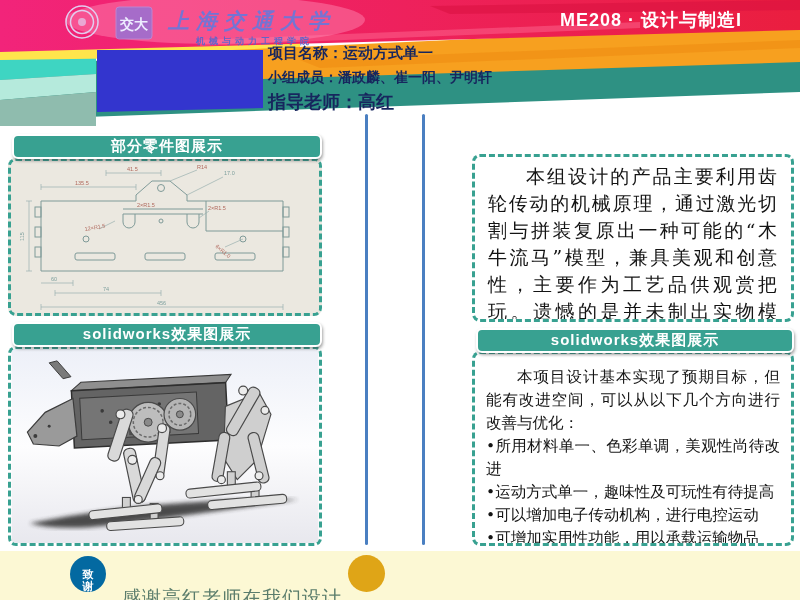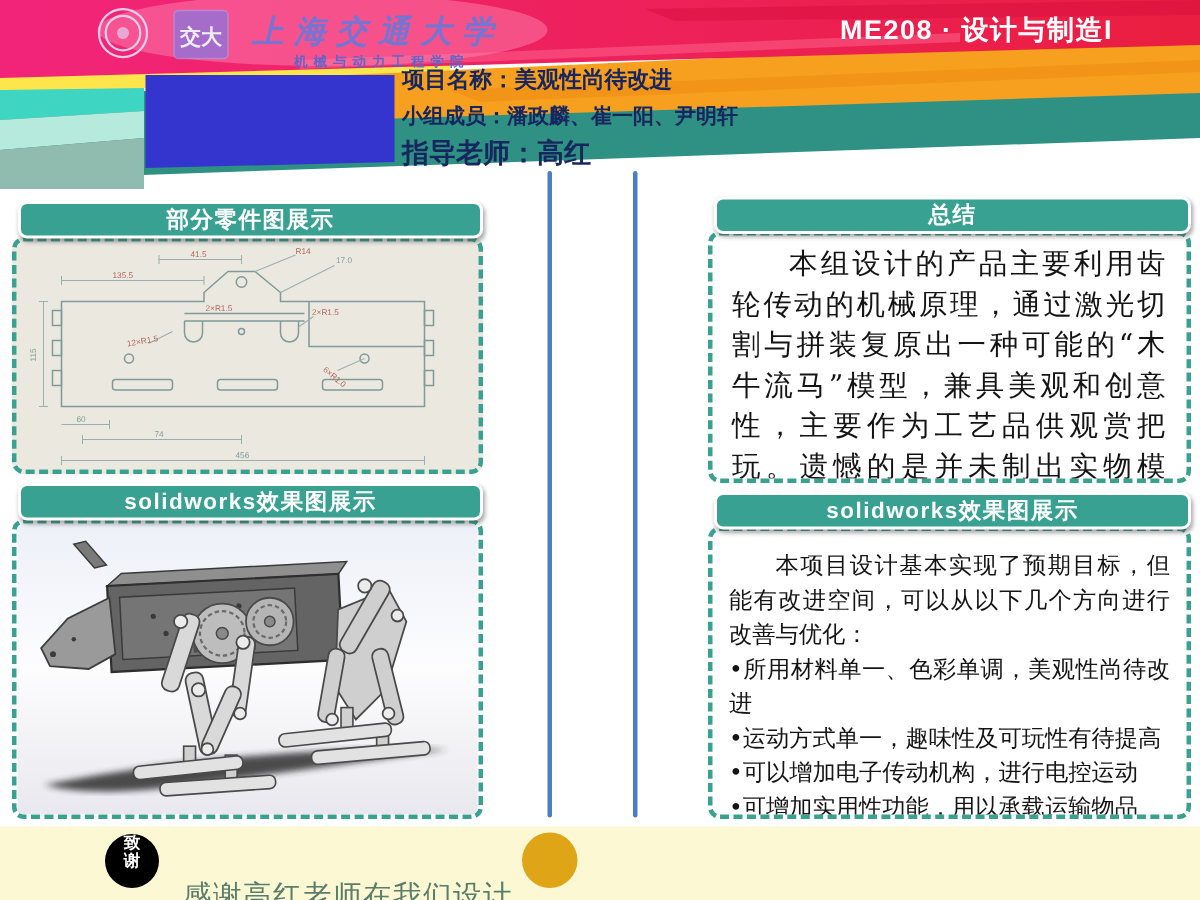--- a/index.html
+++ b/index.html
@@ -49,21 +49,21 @@
   .improve-wrap{padding:12px 11px 0 11px;font-family:"DejaVu Serif",serif;color:#141414;
     font-size:15.5px;line-height:23px;text-align:justify;}
   .improve-intro{text-indent:2em;}
   .bullet-line{text-indent:0;}
 
   .footer{
     position:absolute;left:0;top:551px;width:800px;height:49px;background:#FCF8D4;
   }
   .thanks-badge{
     position:absolute;left:70px;top:5px;width:36px;height:36px;border-radius:50%;
-    background:#000000;color:#fff;display:flex;align-items:flex-start;justify-content:center;
+    background:#0369a1;color:#fff;display:flex;align-items:flex-end;justify-content:center;
     text-align:center;font-size:11px;line-height:12px;font-weight:bold;
   }
   .thanks-badge span{display:block;width:13px;word-break:break-all;}
   .thanks-text{
     position:absolute;left:122px;top:3px;color:#5B7D6C;font-family:"DejaVu Serif",serif;
     font-size:19px;line-height:22px;letter-spacing:1px;white-space:nowrap;margin-top:32px;
   }
   .gold-dot{
     position:absolute;left:348px;top:4px;width:37px;height:37px;border-radius:50%;
     background:#DFA517;
@@ -111,21 +111,21 @@
       <text x="134" y="29" text-anchor="middle" font-size="14" font-weight="bold" fill="#EDEDFF">交大</text>
     </g>
 
     <text x="168" y="28" font-size="21" font-style="italic" font-weight="bold" letter-spacing="7" fill="#6678DC" opacity="0.9" font-family="DejaVu Serif, serif">上海交通大学</text>
     <text x="196" y="44" font-size="9" font-weight="bold" letter-spacing="4" fill="#5166D0" opacity="0.9">机械与动力工程学院</text>
 
     <polygon points="97,50 263,50 263,108 97,112" fill="#3335CE"></polygon>
   </svg>
 
   <div class="course-title">ME208 · 设计与制造I</div>
-  <div class="info project">项目名称：美观性尚待改进</div>
+  <div class="info project">项目名称：运动方式单一</div>
   <div class="info members">小组成员：潘政麟、崔一阳、尹明轩</div>
   <div class="info advisor">指导老师：高红</div>
 
   <div class="vline vline1"></div>
   <div class="vline vline2"></div>
 
   <div class="panel-title title-a">部分零件图展示</div>
   <div class="panel-box box-a">
     <svg viewBox="0 0 308 152">
       <rect x="0" y="0" width="308" height="152" fill="#EBE8E0"></rect>
@@ -248,21 +248,20 @@
         <rect x="218" y="124" width="8" height="16" fill="#D0D0D0"></rect>
         <rect x="242" y="136" width="8" height="16" fill="#D0D0D0"></rect>
         <rect x="78" y="160" width="74" height="9" rx="4" transform="rotate(-6 115 164)"></rect>
         <rect x="96" y="172" width="78" height="9" rx="4" transform="rotate(-4 135 176)"></rect>
         <rect x="176" y="138" width="76" height="9" rx="4" transform="rotate(-6 214 142)"></rect>
         <rect x="198" y="150" width="80" height="9" rx="4" transform="rotate(-5 238 154)"></rect>
       </g>
     </svg>
   </div>
 
-  <div class="panel-title title-c">总结</div>
   <div class="panel-box box-c">
     <div class="summary-text">本组设计的产品主要利用齿轮传动的机械原理，通过激光切割与拼装复原出一种可能的“木牛流马”模型，兼具美观和创意性，主要作为工艺品供观赏把玩。遗憾的是并未制出实物模型。</div>
   </div>
 
   <div class="panel-title title-d">solidworks效果图展示</div>
   <div class="panel-box box-d">
     <div class="improve-wrap">
       <div class="improve-intro">本项目设计基本实现了预期目标，但能有改进空间，可以从以下几个方向进行改善与优化：</div>
       <div class="bullet-line">•所用材料单一、色彩单调，美观性尚待改进</div>
       <div class="bullet-line">•运动方式单一，趣味性及可玩性有待提高</div>

